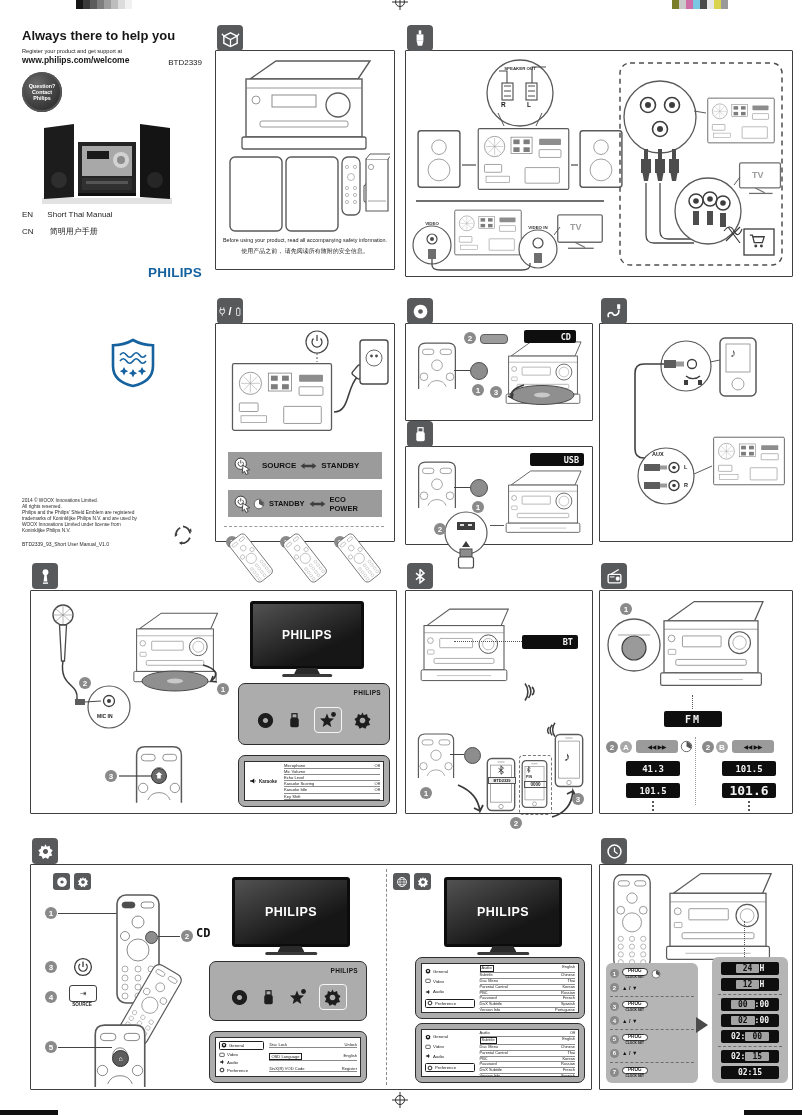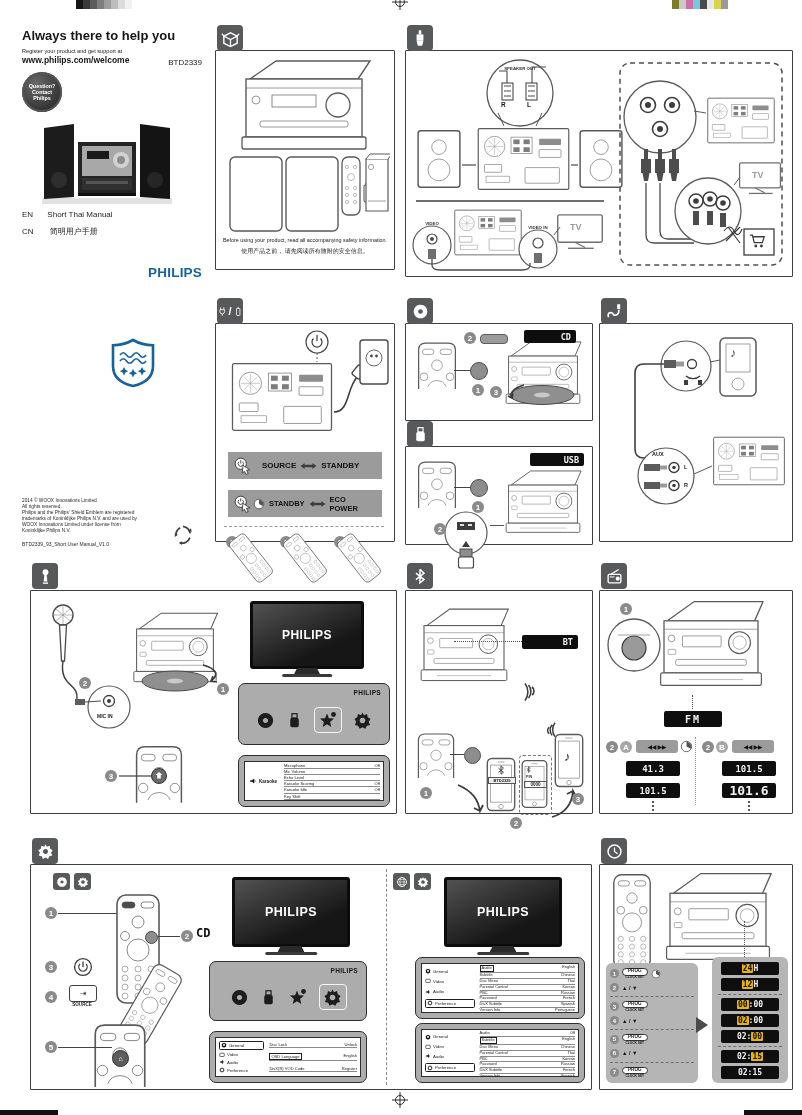--- a/index.html
+++ b/index.html
@@ -26,21 +26,21 @@
          width:46%;height:3px;background:#3a3a3a;border-radius:2px;}
   .tvbrand{color:#fff;font-weight:bold;letter-spacing:.5px;}
   .oscreen{position:absolute;background:#acacac;border:1.8px solid #2e2e2e;border-radius:7px;box-sizing:border-box;}
   .menuinner{position:absolute;inset:5px;background:#fff;border:1px solid #2e2e2e;display:flex;overflow:hidden;}
   .tabcol{width:35%;padding:2px 2px 2px 3px;display:flex;flex-direction:column;justify-content:space-around;box-sizing:border-box;}
   .tabitem{display:flex;align-items:center;gap:2px;font-size:4.3px;white-space:nowrap;}
   .tabitem.sel{border:.8px solid #1d1d1d;border-radius:1.5px;padding:.5px 1px;}
   .rowcol{flex:1;padding:1px 3px;display:flex;flex-direction:column;justify-content:space-around;box-sizing:border-box;}
   .mrow{display:flex;justify-content:space-between;border-bottom:.5px solid #8a8a8a;line-height:1.25;white-space:nowrap;}
   .boxed{border:.7px solid #1d1d1d;padding:0 1px;}
-  .hi{background:#eab308;color:#111;padding:0 1px;border-radius:1px;}
+  .hi{background:#a3a3a3;color:#111;padding:0 7px;border-radius:1px;}
   .hi:empty{padding:0;background:transparent;}
   .vdots{position:absolute;display:flex;flex-direction:column;gap:2px;align-items:center;}
   .vdots i{width:2px;height:2px;background:#222;border-radius:50%;}
   .dotline{position:absolute;border-top:1.5px dotted #555;}
   .dotlinev{position:absolute;border-left:1.5px dotted #555;}
   .selbox{border:1.6px solid #f6f6f6;border-radius:4px;display:flex;align-items:center;justify-content:center;}
   .progbtn{display:flex;flex-direction:column;align-items:center;line-height:1;}
   .progbtn b{background:#fff;border:1px solid #333;border-radius:4px;padding:.5px 5px;font-size:4.6px;}
   .progbtn i{font-style:normal;font-size:3.2px;margin-top:.5px;color:#222;font-weight:bold;}
   svg{display:block;}

